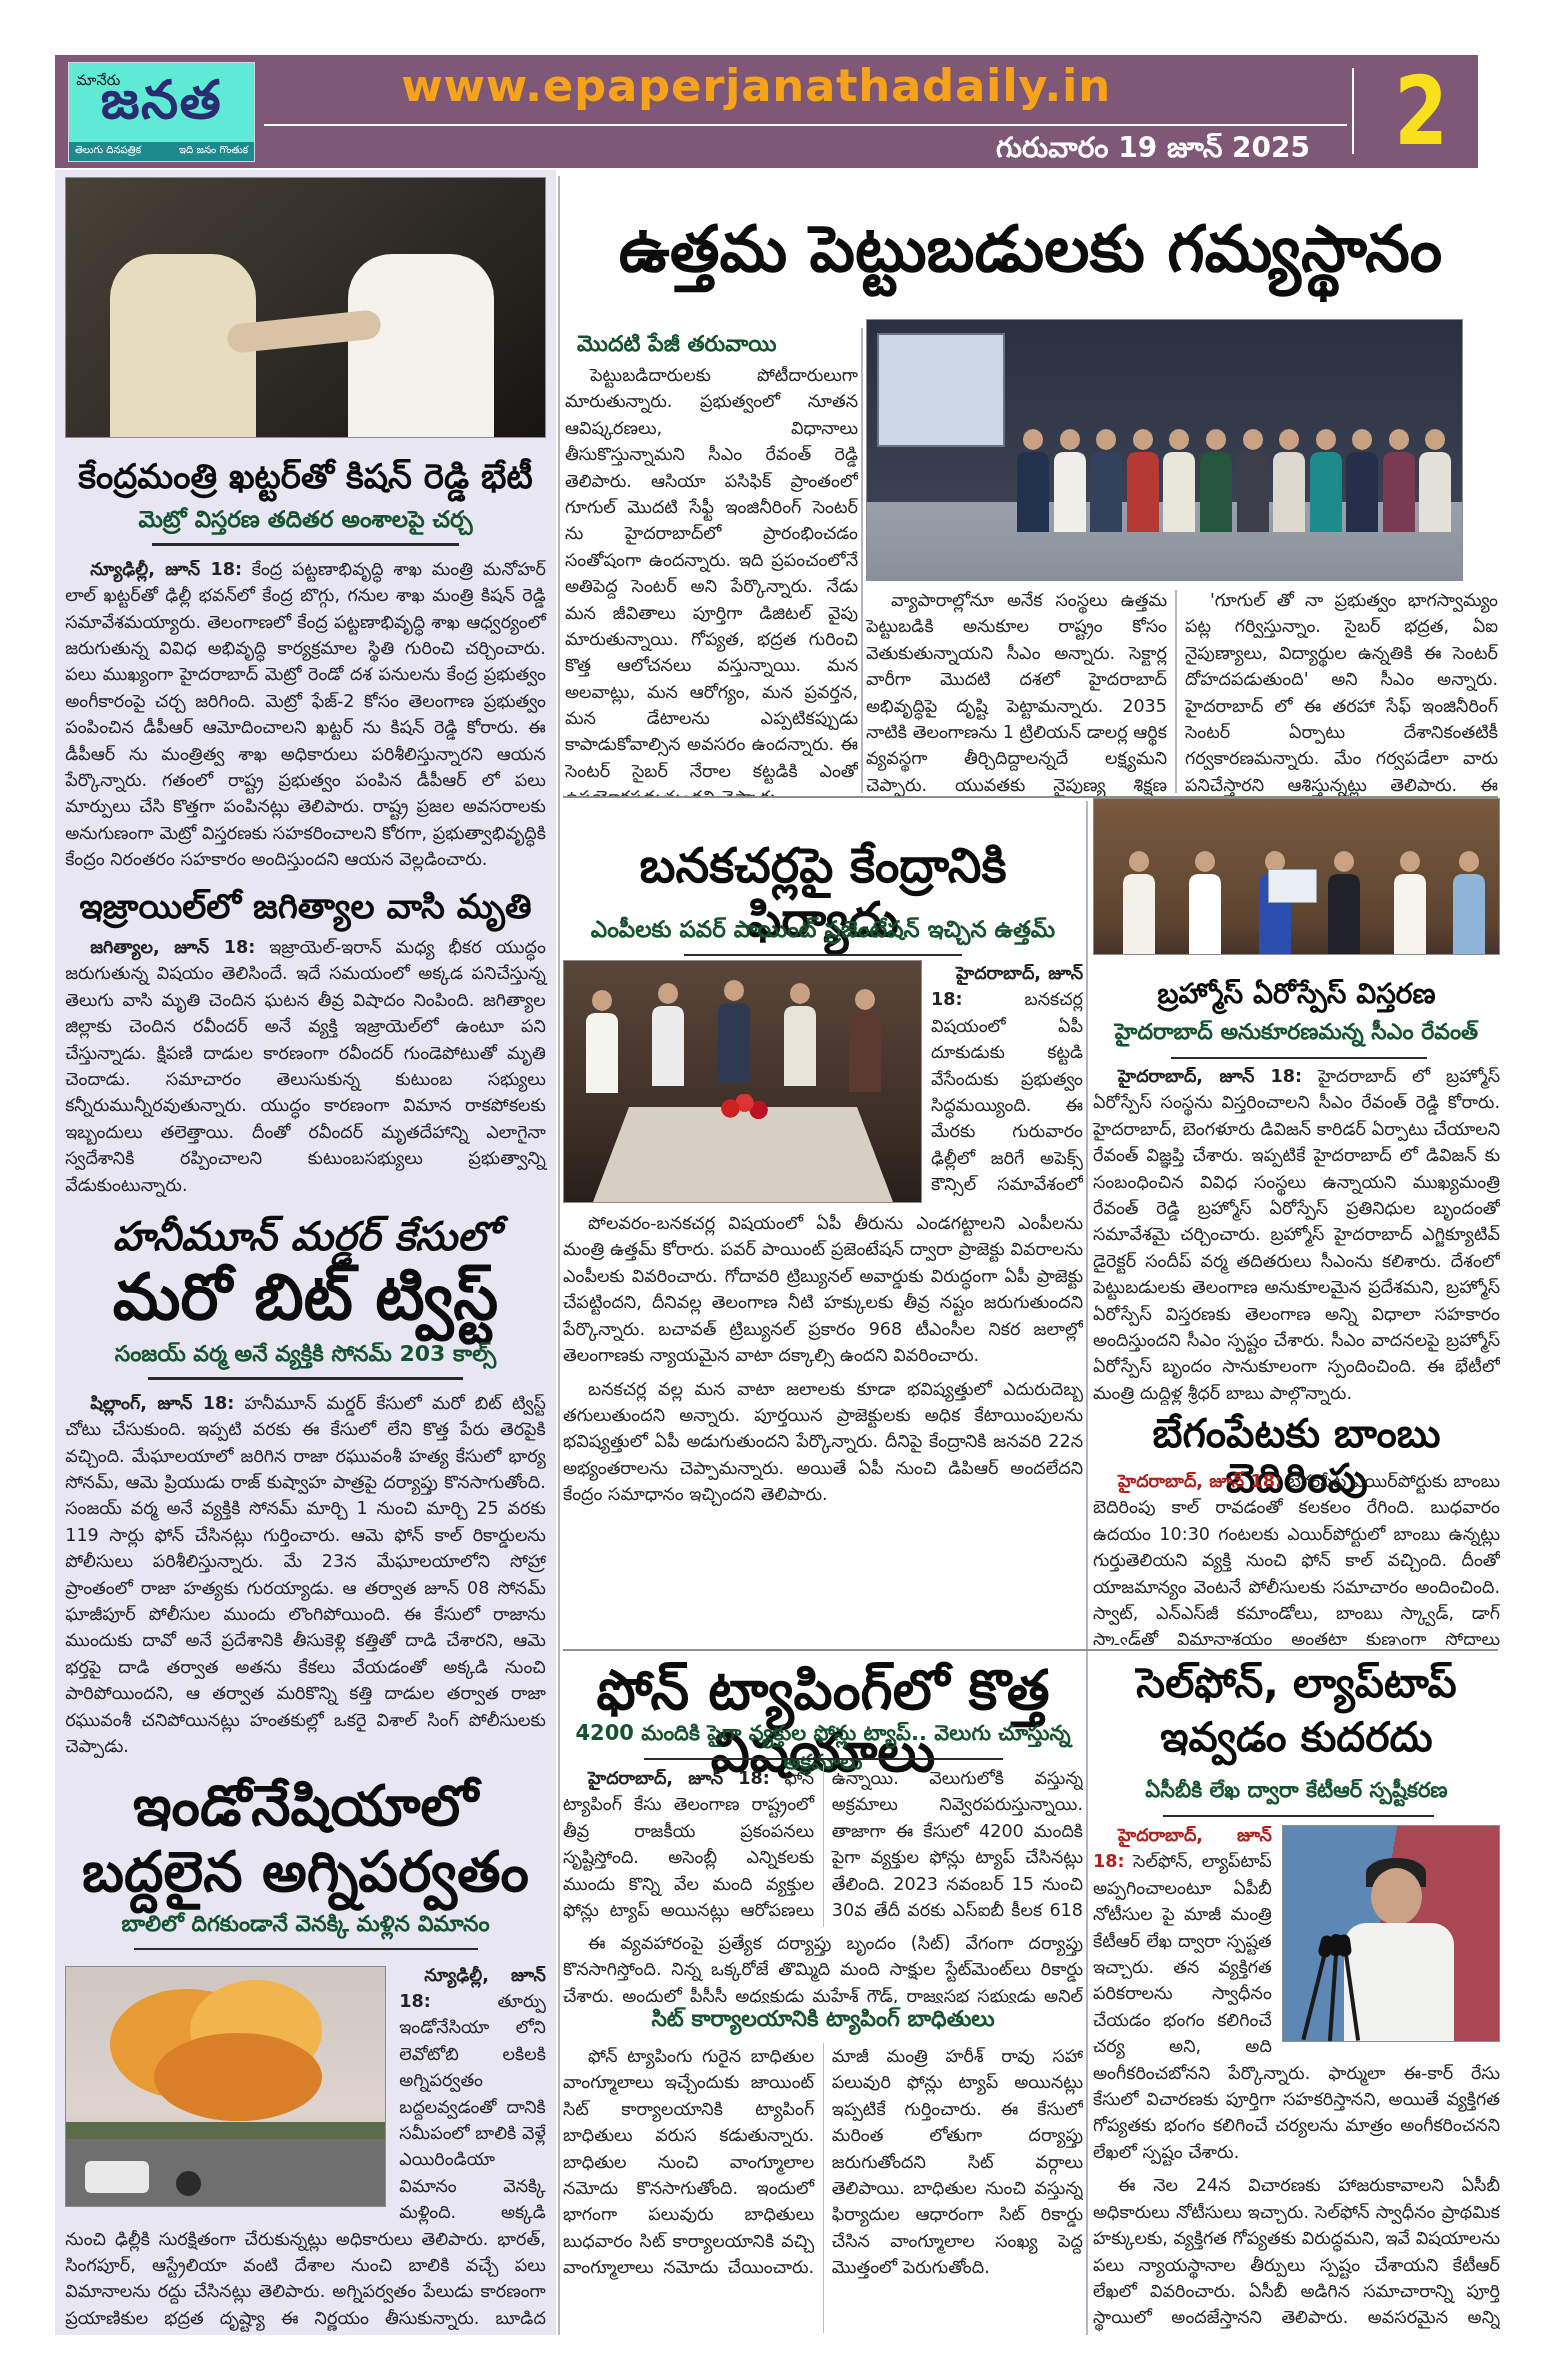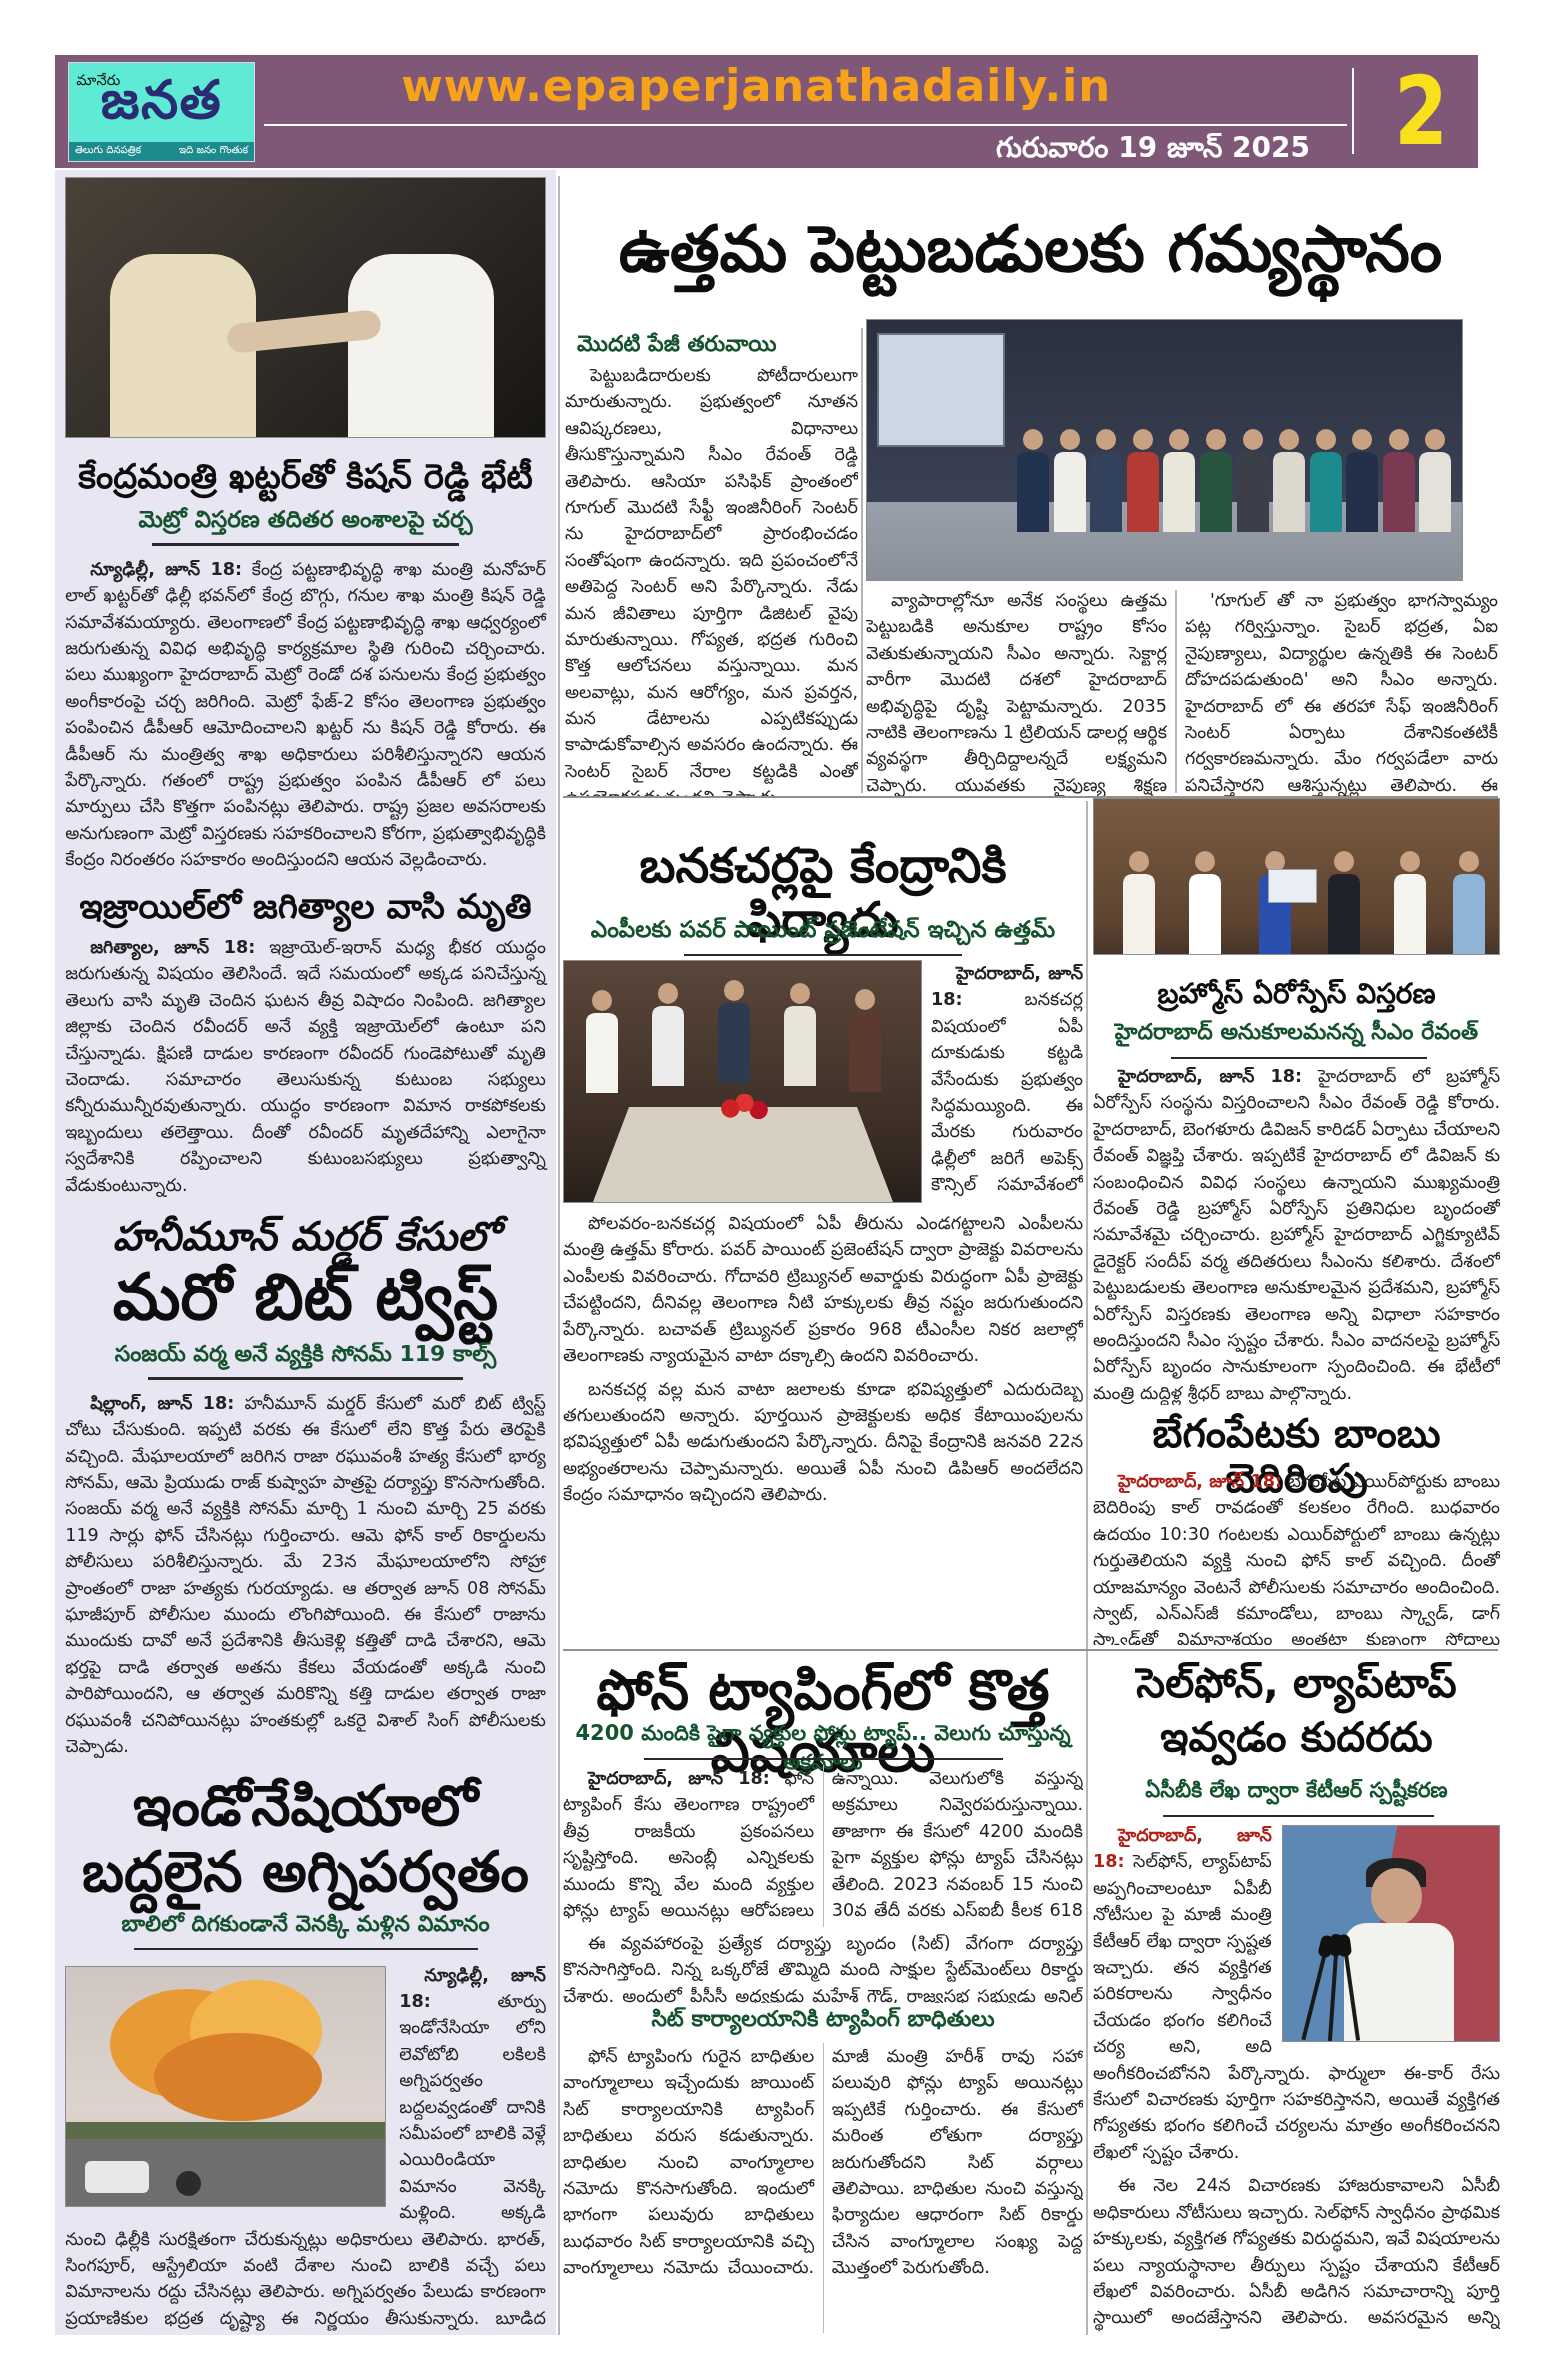--- a/index.html
+++ b/index.html
@@ -142,21 +142,21 @@
     </div>
 
     <div class="headline" style="font-size:34px;margin-top:14.6px;">ఇజ్రాయిల్‌లో జగిత్యాల వాసి మృతి</div>
     <div class="body-text" style="margin-top:8.8px;">
       <p><span class="dl">జగిత్యాల, జూన్ 18:</span>
          <span>ఇజ్రాయెల్-ఇరాన్ మధ్య భీకర యుద్ధం జరుగుతున్న విషయం తెలిసిందే. ఇదే సమయంలో అక్కడ పనిచేస్తున్న తెలుగు వాసి మృతి చెందిన ఘటన తీవ్ర విషాదం నింపింది. జగిత్యాల జిల్లాకు చెందిన రవీందర్ అనే వ్యక్తి ఇజ్రాయెల్‌లో ఉంటూ పని చేస్తున్నాడు. క్షిపణి దాడుల కారణంగా రవీందర్ గుండెపోటుతో మృతి చెందాడు. సమాచారం తెలుసుకున్న కుటుంబ సభ్యులు కన్నీరుమున్నీరవుతున్నారు. యుద్ధం కారణంగా విమాన రాకపోకలకు ఇబ్బందులు తలెత్తాయి. దీంతో రవీందర్ మృతదేహాన్ని ఎలాగైనా స్వదేశానికి రప్పించాలని కుటుంబసభ్యులు ప్రభుత్వాన్ని వేడుకుంటున్నారు.</span></p>
     </div>
 
     <div class="headline" style="font-size:40px;margin-top:16px;font-style:italic;">హనీమూన్ మర్డర్ కేసులో</div>
     <div class="headline" style="font-size:64px;margin-top:2.9px;">మరో బిట్ ట్విస్ట్</div>
-    <div class="subhead-red" style="font-size:22px;margin-top:7.3px;">సంజయ్ వర్మ అనే వ్యక్తికి సోనమ్ 119 కాల్స్</div>
+    <div class="subhead-red" style="font-size:22px;margin-top:7.3px;">సంజయ్ వర్మ అనే వ్యక్తికి సోనమ్ 203 కాల్స్</div>
     <div class="rule" style="width:315px;"></div>
     <div class="body-text" style="margin-top:10.2px;">
       <p><span class="dl">షిల్లాంగ్, జూన్ 18:</span>
          <span>హనీమూన్ మర్డర్ కేసులో మరో బిట్ ట్విస్ట్ చోటు చేసుకుంది. ఇప్పటి వరకు ఈ కేసులో లేని కొత్త పేరు తెరపైకి వచ్చింది. మేఘాలయాలో జరిగిన రాజా రఘువంశీ హత్య కేసులో భార్య సోనమ్, ఆమె ప్రియుడు రాజ్ కుష్వాహ పాత్రపై దర్యాప్తు కొనసాగుతోంది. సంజయ్ వర్మ అనే వ్యక్తికి సోనమ్ మార్చి 1 నుంచి మార్చి 25 వరకు 119 సార్లు ఫోన్ చేసినట్లు గుర్తించారు. ఆమె ఫోన్ కాల్ రికార్డులను పోలీసులు పరిశీలిస్తున్నారు. మే 23న మేఘాలయాలోని సోహ్రా ప్రాంతంలో రాజా హత్యకు గురయ్యాడు. ఆ తర్వాత జూన్ 08 సోనమ్ ఘాజీపూర్ పోలీసుల ముందు లొంగిపోయింది. ఈ కేసులో రాజాను ముందుకు దావో అనే ప్రదేశానికి తీసుకెళ్లి కత్తితో దాడి చేశారని, ఆమె భర్తపై దాడి తర్వాత అతను కేకలు వేయడంతో అక్కడి నుంచి పారిపోయిందని, ఆ తర్వాత మరికొన్ని కత్తి దాడుల తర్వాత రాజా రఘువంశీ చనిపోయినట్లు హంతకుల్లో ఒకరై విశాల్ సింగ్ పోలీసులకు చెప్పాడు.</span></p>
     </div>
 
     <div class="headline" style="font-size:56px;margin-top:16px;">ఇండోనేషియాలో</div>
     <div class="headline" style="font-size:56px;margin-top:2.9px;">బద్దలైన అగ్నిపర్వతం</div>
     <div class="subhead-red" style="font-size:22px;margin-top:7.3px;">బాలిలో దిగకుండానే వెనక్కి మళ్లిన విమానం</div>
     <div class="rule" style="width:344px;"></div>
@@ -252,21 +252,21 @@
   <div class="photo photo-revanth">
     <div class="person" style="left:29px;bottom:0;color:#f3f1ea;"></div>
     <div class="person" style="left:95px;bottom:0;color:#ffffff;"></div>
     <div class="person" style="left:165px;bottom:0;color:#2b4fae;"></div>
     <div class="person" style="left:234px;bottom:0;color:#20222a;"></div>
     <div class="person" style="left:300px;bottom:0;color:#f6f4ee;"></div>
     <div class="person" style="left:359px;bottom:0;color:#8fb4d8;"></div>
     <div style="position:absolute;left:174px;top:70px;width:47px;height:32px;background:#e9eef5;border:1.5px solid #9aa3ad;"></div>
   </div>
   <div class="headline brah-head">బ్రహ్మోస్ ఏరోస్పేస్ విస్తరణ</div>
-  <div class="subhead-red brah-sub">హైదరాబాద్ అనుకూలమనన్న సీఎం రేవంత్</div>
+  <div class="subhead-red brah-sub">హైదరాబాద్ అనుకూరణమన్న సీఎం రేవంత్</div>
   <div class="rule brah-rule"></div>
   <div class="brah-body body-text">
     <p><span class="dl">హైదరాబాద్, జూన్ 18:</span>
        <span>హైదరాబాద్ లో బ్రహ్మోస్ ఏరోస్పేస్ సంస్థను విస్తరించాలని సీఎం రేవంత్ రెడ్డి కోరారు. హైదరాబాద్, బెంగళూరు డివిజన్ కారిడర్ ఏర్పాటు చేయాలని రేవంత్ విజ్ఞప్తి చేశారు. ఇప్పటికే హైదరాబాద్ లో డివిజన్ కు సంబంధించిన వివిధ సంస్థలు ఉన్నాయని ముఖ్యమంత్రి రేవంత్ రెడ్డి బ్రహ్మోస్ ఏరోస్పేస్ ప్రతినిధుల బృందంతో సమావేశమై చర్చించారు. బ్రహ్మోస్ హైదరాబాద్ ఎగ్జిక్యూటివ్ డైరెక్టర్ సందీప్ వర్మ తదితరులు సీఎంను కలిశారు. దేశంలో పెట్టుబడులకు తెలంగాణ అనుకూలమైన ప్రదేశమని, బ్రహ్మోస్ ఏరోస్పేస్ విస్తరణకు తెలంగాణ అన్ని విధాలా సహకారం అందిస్తుందని సీఎం స్పష్టం చేశారు. సీఎం వాదనలపై బ్రహ్మోస్ ఏరోస్పేస్ బృందం సానుకూలంగా స్పందించింది. ఈ భేటీలో మంత్రి దుద్దిళ్ల శ్రీధర్ బాబు పాల్గొన్నారు.</span></p>
   </div>
 
   <div class="headline beg-head">బేగంపేటకు బాంబు బెదిరింపు</div>
   <div class="beg-body body-text">
     <p><span class="dl-red">హైదరాబాద్, జూన్ 18:</span>
        <span>బేగంపేట ఎయిర్‌పోర్టుకు బాంబు బెదిరింపు కాల్ రావడంతో కలకలం రేగింది. బుధవారం ఉదయం 10:30 గంటలకు ఎయిర్‌పోర్టులో బాంబు ఉన్నట్లు గుర్తుతెలియని వ్యక్తి నుంచి ఫోన్ కాల్ వచ్చింది. దీంతో యాజమాన్యం వెంటనే పోలీసులకు సమాచారం అందించింది. స్వాట్, ఎన్ఎస్‌జీ కమాండోలు, బాంబు స్క్వాడ్, డాగ్ స్క్వాడ్‌తో విమానాశ్రయం అంతటా క్షుణ్నంగా సోదాలు చేశారు. అయితే విమానాశ్రయంలో ఎలాంటి బాంబు లేదని.. అదంతా ఫేక్ కాల్‌గా బాంబు స్క్వాడ్ గుర్తించింది. కాల్ చేసిన నెంబర్ ఆధారంగా అగంతకుడిని పట్టుకునేందుకు పోలీసులు ప్రయత్నిస్తున్నారు.</span></p>

